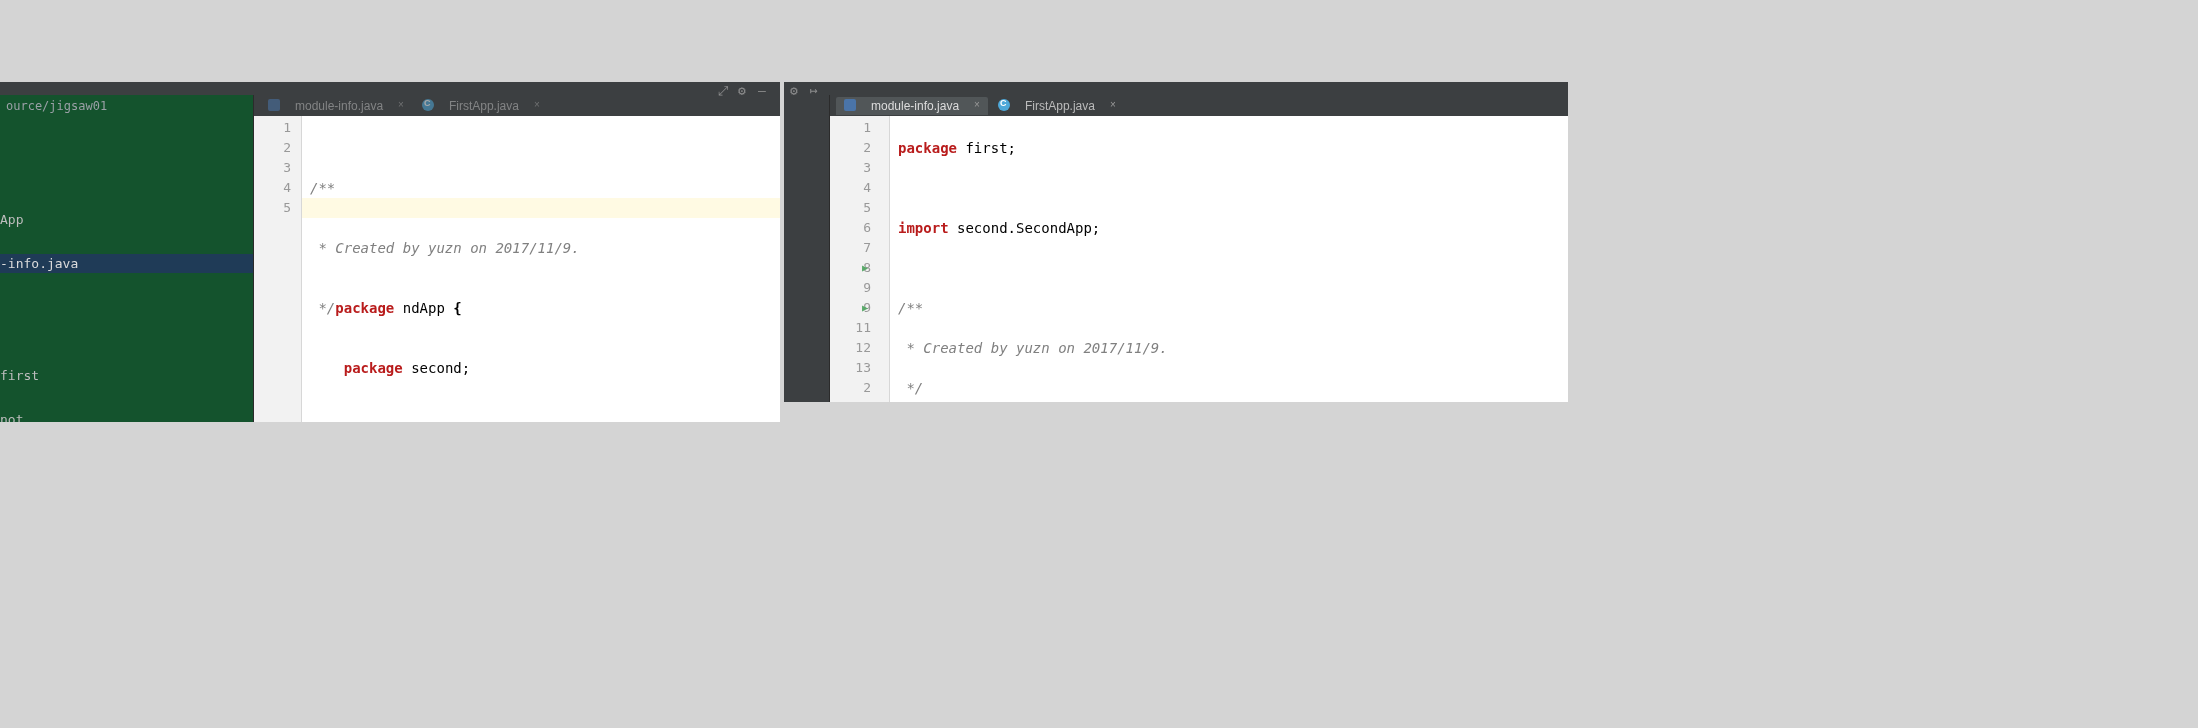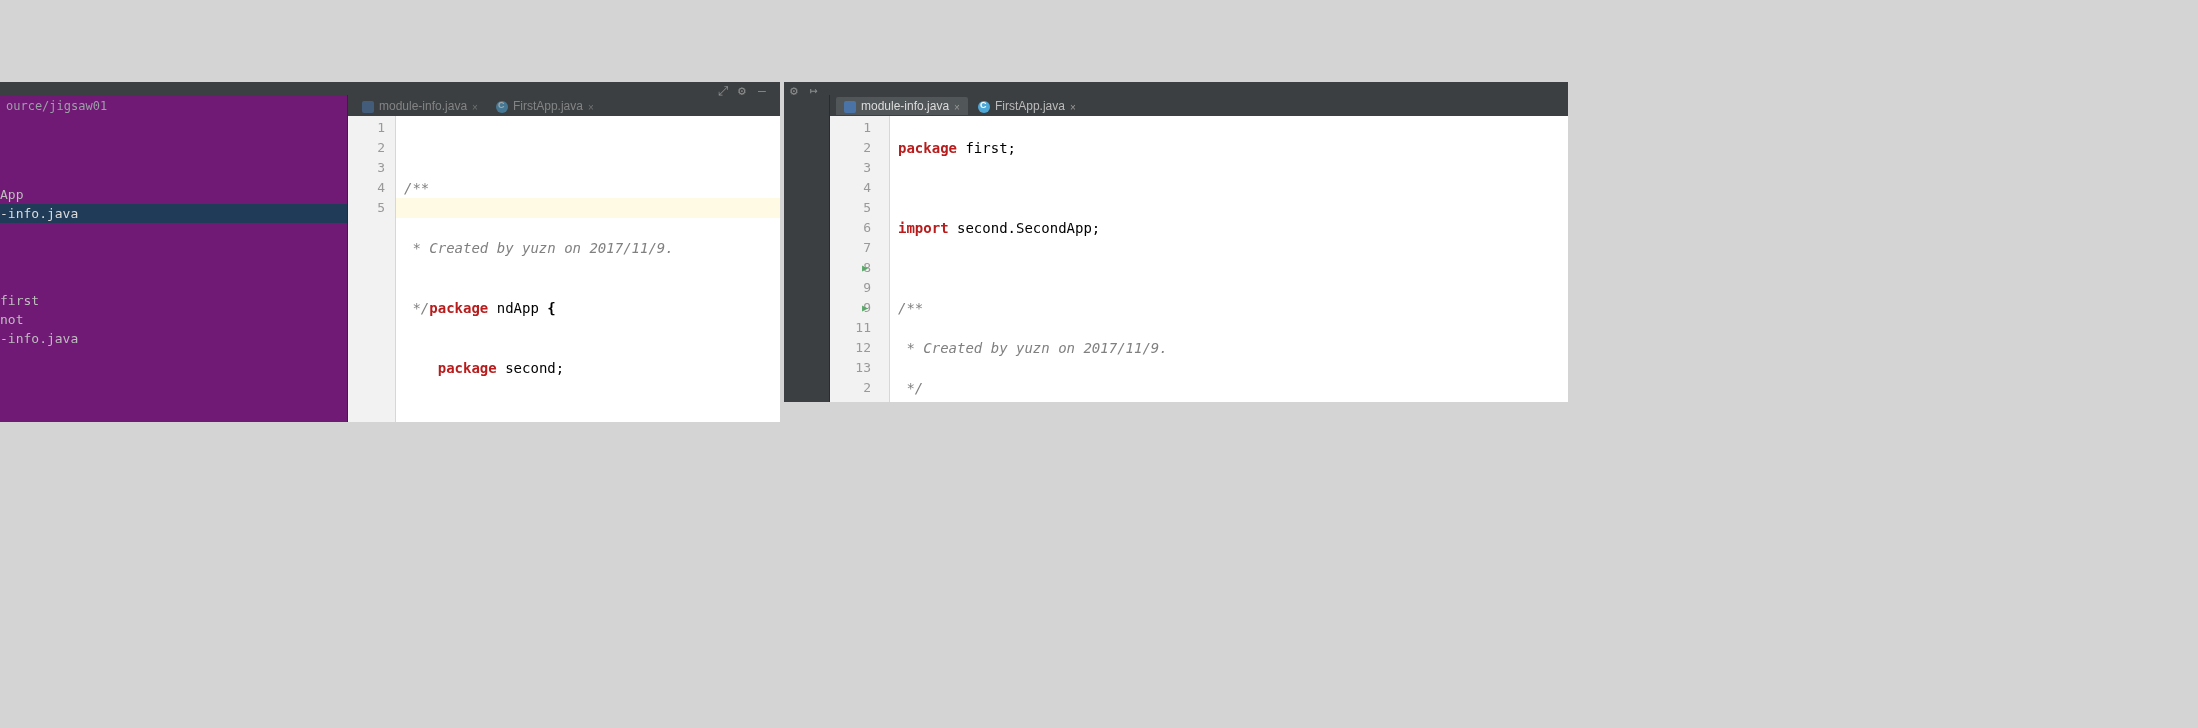--- a/index.html
+++ b/index.html
@@ -51,37 +51,38 @@
   }
 
   .ide-cols {
     display: flex;
     flex: 1;
     overflow: hidden;
   }
 
   
   .sidebar {
-    width: 348px;
-    background: #701a75;
+    width: 254px;
+    background: #14532d;
     color: #bdbdbd;
     font-size: 13px;
     overflow: hidden;
     position: relative;
     border-right: 1px solid #2b2b2b;
   }
   .crumb {
     padding: 4px 6px;
     color: #9aa0a6;
     font-size: 12px;
   }
   .tree-item {
     padding: 2px 6px 2px 0;
     white-space: nowrap;
     color: #bdbdbd;
+    margin-top: 25px;
   }
   .tree-item.sel {
     background: #1f3b57;
     color: #dcdcdc;
   }
 
   
   .editor-wrap {
     flex: 1;
     display: flex;
@@ -96,23 +97,23 @@
     align-items: center;
     height: 21px;
     padding-left: 6px;
     gap: 2px;
     font-family: -apple-system, "Segoe UI", sans-serif;
     font-size: 12px;
     color: #bbbbbb;
   }
   .tab {
     display: flex;
-    align-items: flex-end;
+    align-items: flex-start;
     padding: 2px 8px;
-    gap: 5px;
+    gap: 15px;
     border-radius: 2px 2px 0 0;
   }
   .tab.active { background: #515658; color: #dcdcdc; }
   .tab.dim { opacity: 0.55; }
   .tab .close { color:#999; font-size:10px; }
 
   .file-ico {
     width:12px;height:12px; display:inline-block; border-radius:2px;
   }
   .file-ico.jmod { background:#4a74a8; }

